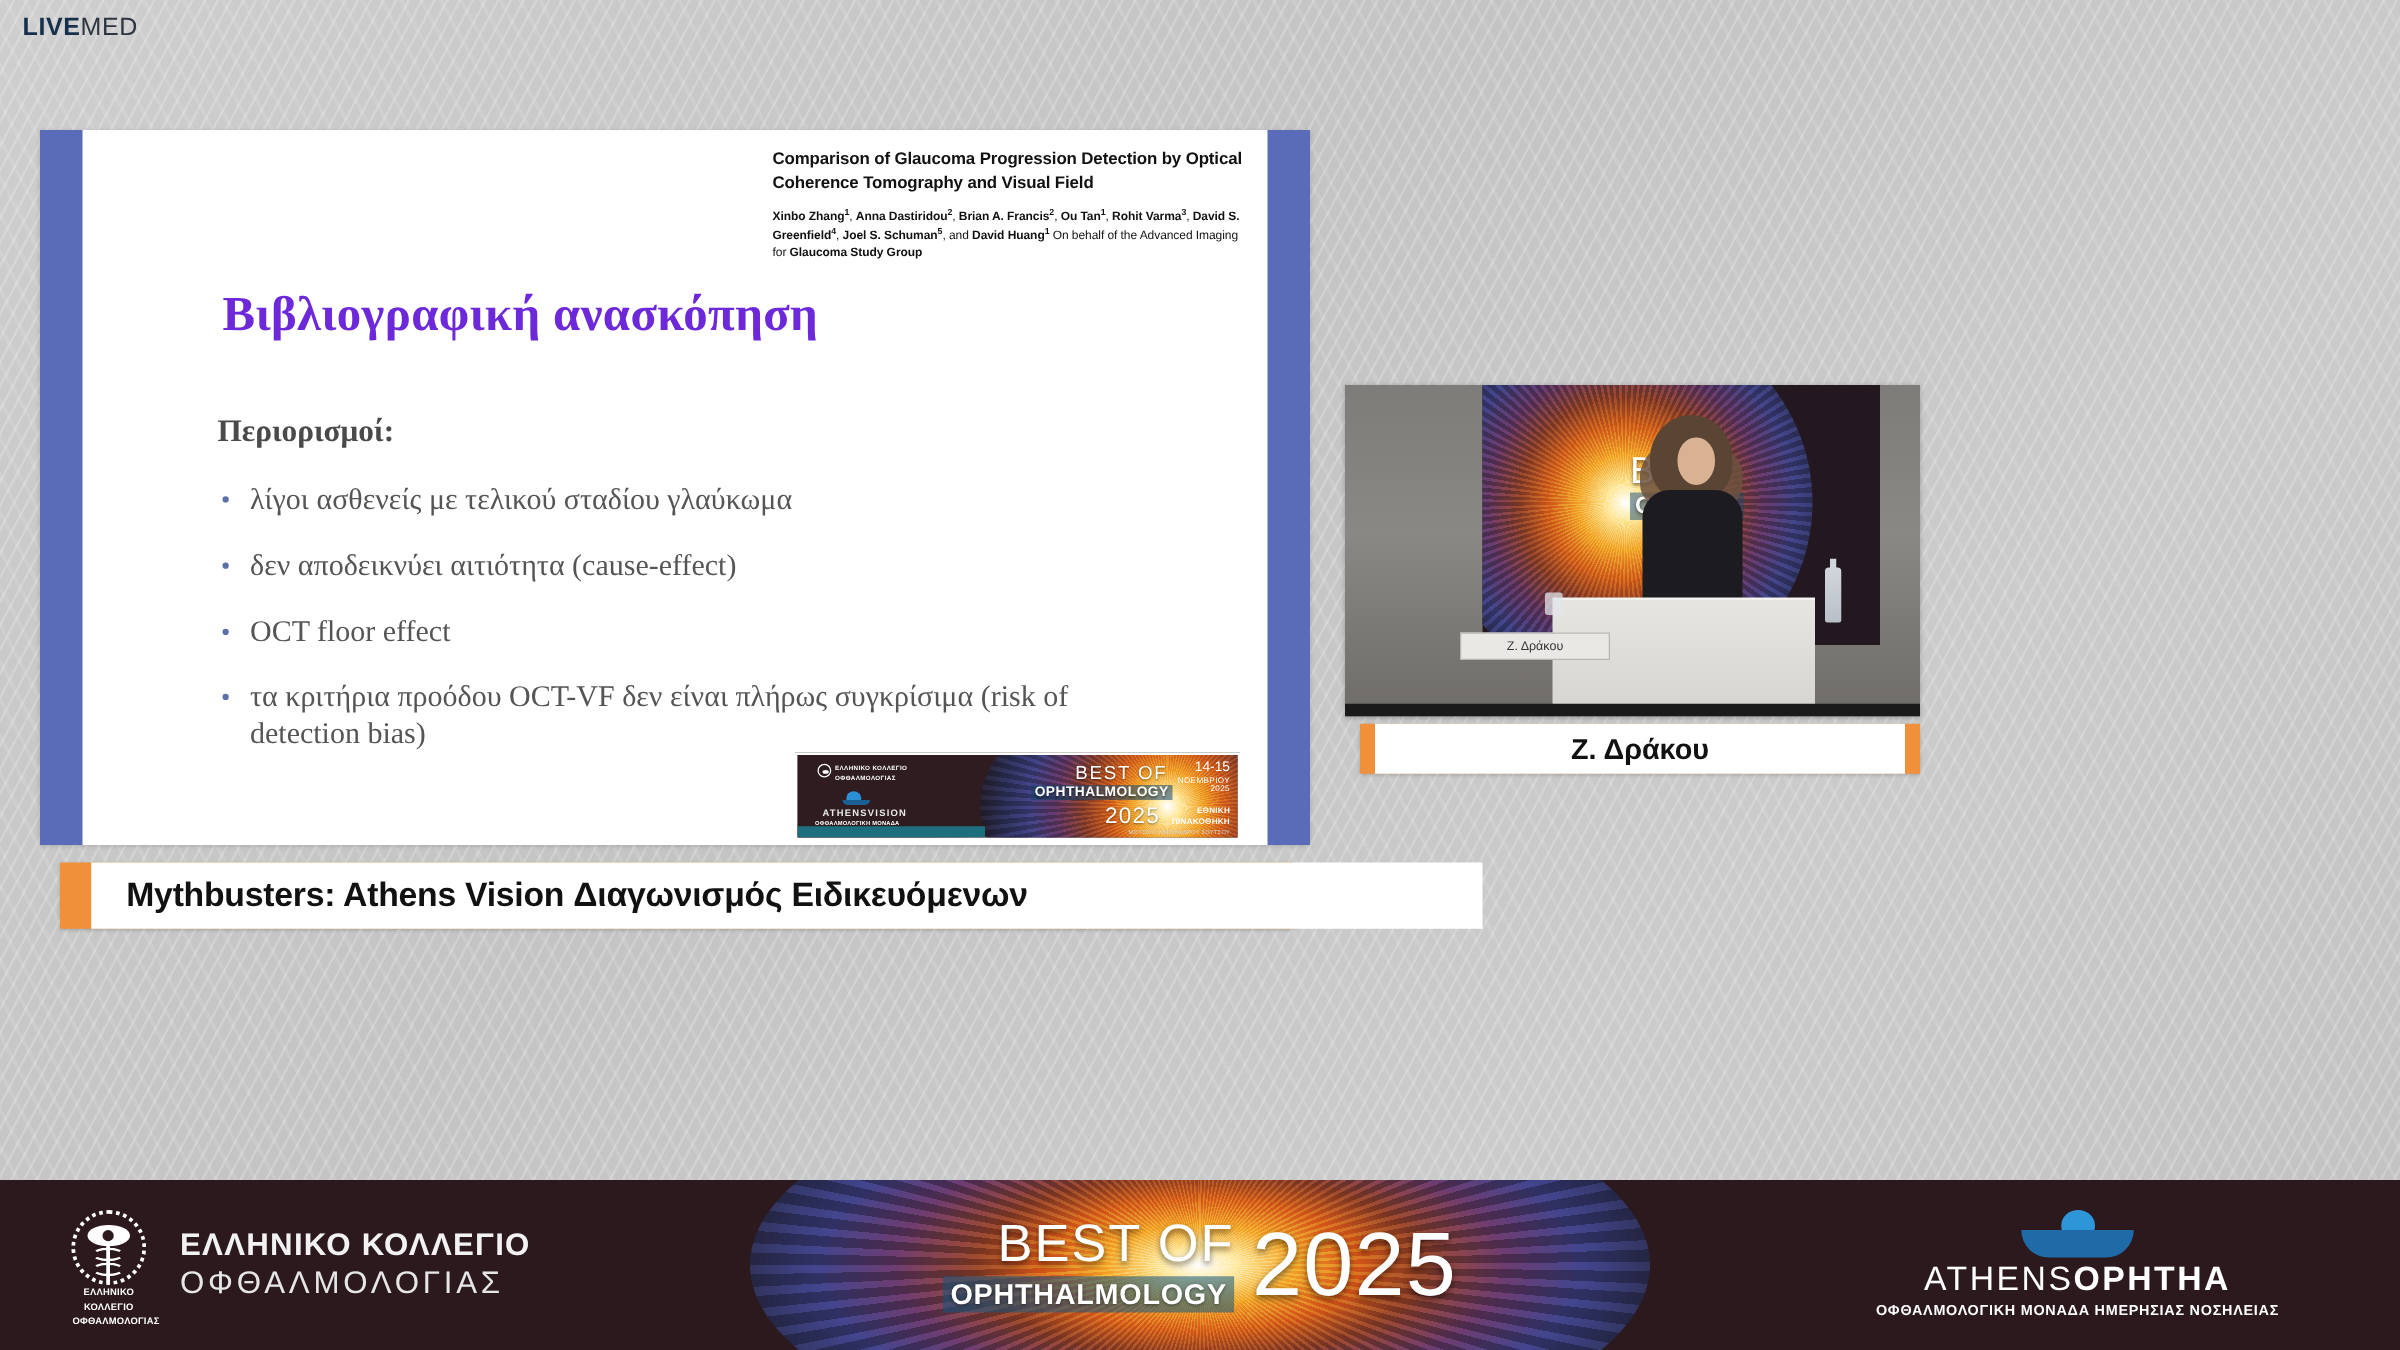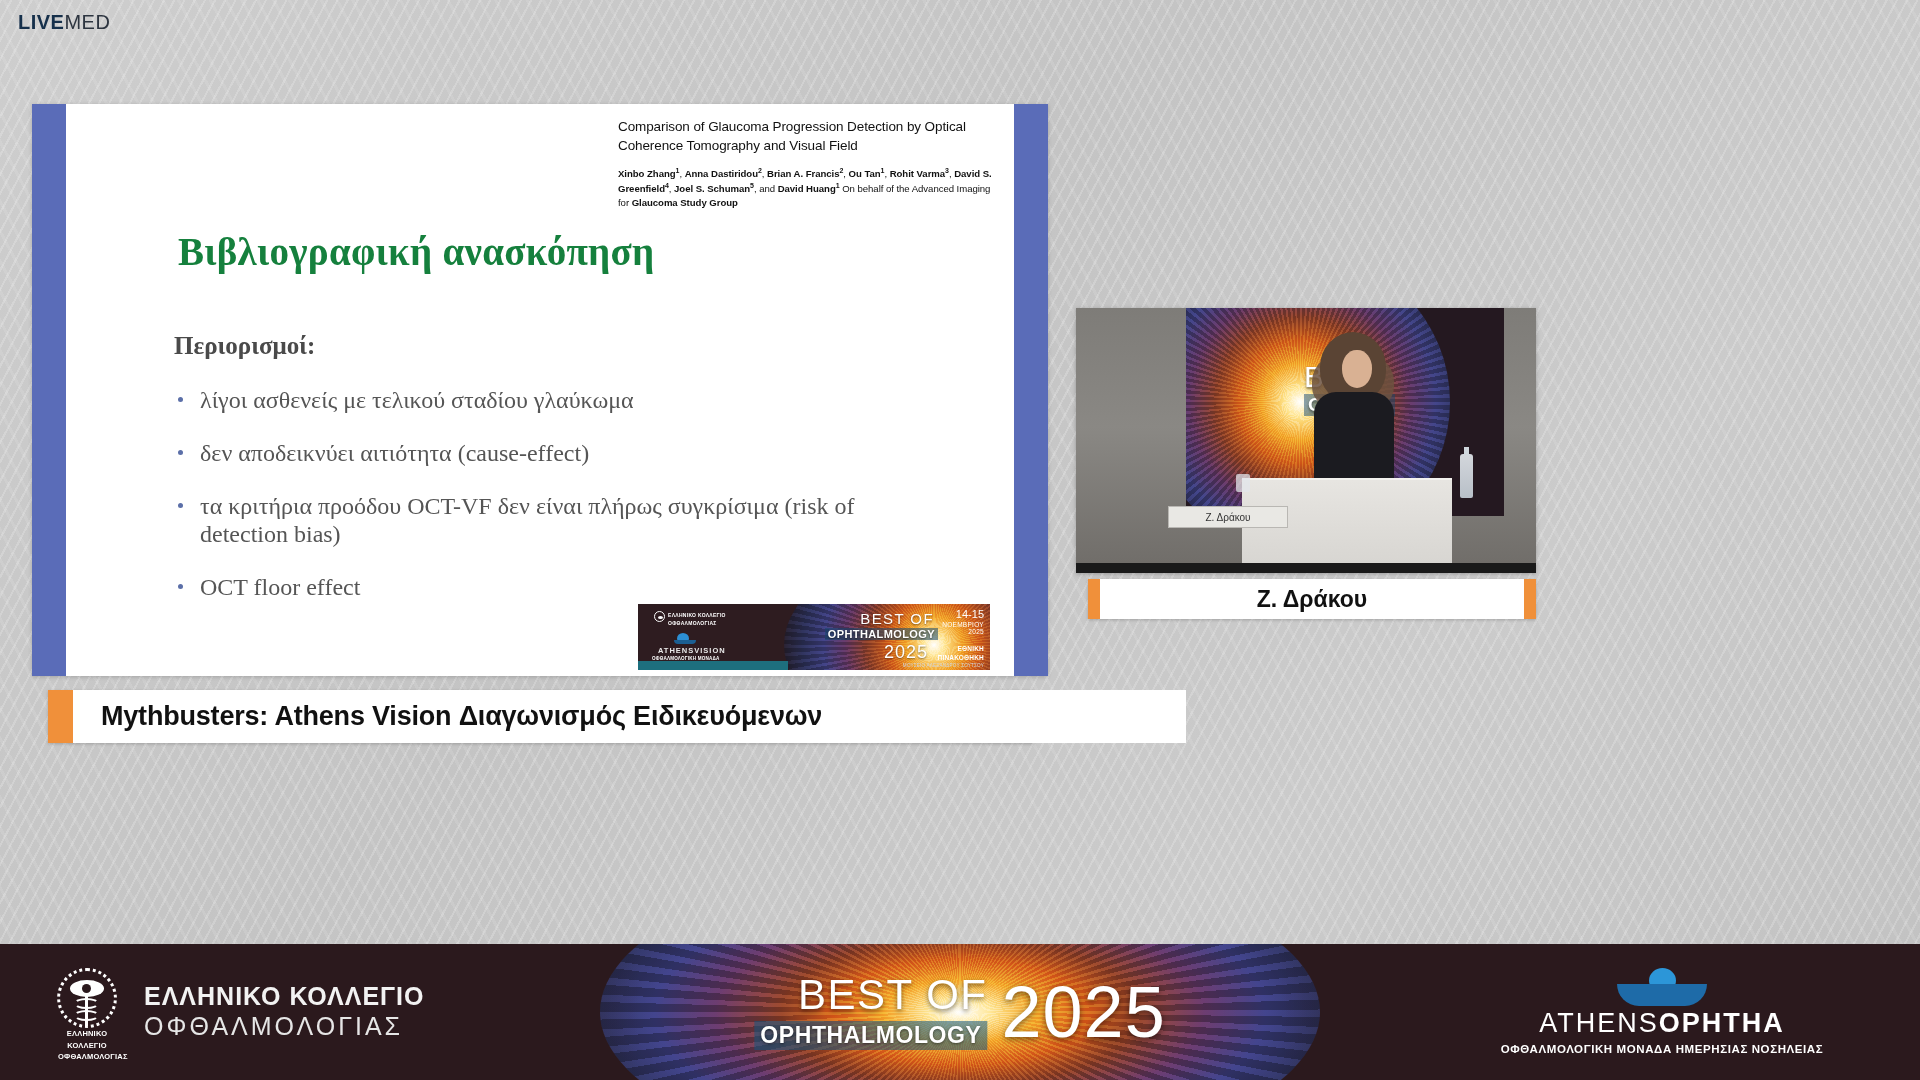--- a/index.html
+++ b/index.html
@@ -41,36 +41,36 @@
   .slide-inner{
     position:absolute; left:34px; top:0; width:948px; height:572px;
     background:#ffffff;
   }
 
   
   .paper-head{
     position:absolute; left:552px; top:14px; width:378px;
   }
   .paper-title{
-    font-size:13.5px; font-weight:normal; color:#111; line-height:1.38;
+    font-size:13.5px; font-weight:bold; color:#111; line-height:1.38;
     letter-spacing:-0.1px;
   }
   .paper-authors{
     margin-top:11px;
     font-size:9.6px; color:#111; line-height:1.42; letter-spacing:-0.05px;
   }
   .paper-authors b{ font-weight:bold; }
   .paper-authors sup{ font-size:7px; }
   .paper-authors .plain{ font-weight:normal; }
 
   
   .gr-title{
     position:absolute; left:112px; top:125px;
     font-family:"Liberation Serif", serif;
-    font-size:39px; color:#15803d; font-weight:bold;
+    font-size:39px; color:#6d28d9; font-weight:bold;
     letter-spacing:.3px;
   }
 
   .gr-sub{
     position:absolute; left:108px; top:228px;
     font-family:"Liberation Serif", serif;
     font-size:25px; color:#4a4a4a; font-weight:bold;
   }
 
   .bullets{
@@ -424,26 +424,26 @@
       <div class="bullet">
         <span class="dot"></span>
         <span>λίγοι ασθενείς με τελικού σταδίου γλαύκωμα</span>
       </div>
       <div class="bullet">
         <span class="dot"></span>
         <span>δεν αποδεικνύει αιτιότητα (cause-effect)</span>
       </div>
       <div class="bullet">
         <span class="dot"></span>
+        <span>OCT floor effect</span>
+      </div>
+      <div class="bullet">
+        <span class="dot"></span>
         <span>τα κριτήρια προόδου OCT-VF δεν είναι πλήρως συγκρίσιμα (risk of</span>
         <span class="l2">detection bias)</span>
-      </div>
-      <div class="bullet">
-        <span class="dot"></span>
-        <span>OCT floor effect</span>
       </div>
     </div>
 
     <div class="mini-banner">
       <div class="mini-iris"></div>
       <div class="mini-iris-rays"></div>
       <div class="mini-left"></div>
       <div class="mb-eye"></div>
       <div class="mb-ekoname">
         <span>ΕΛΛΗΝΙΚΟ ΚΟΛΛΕΓΙΟ</span><br><span>ΟΦΘΑΛΜΟΛΟΓΙΑΣ</span>

